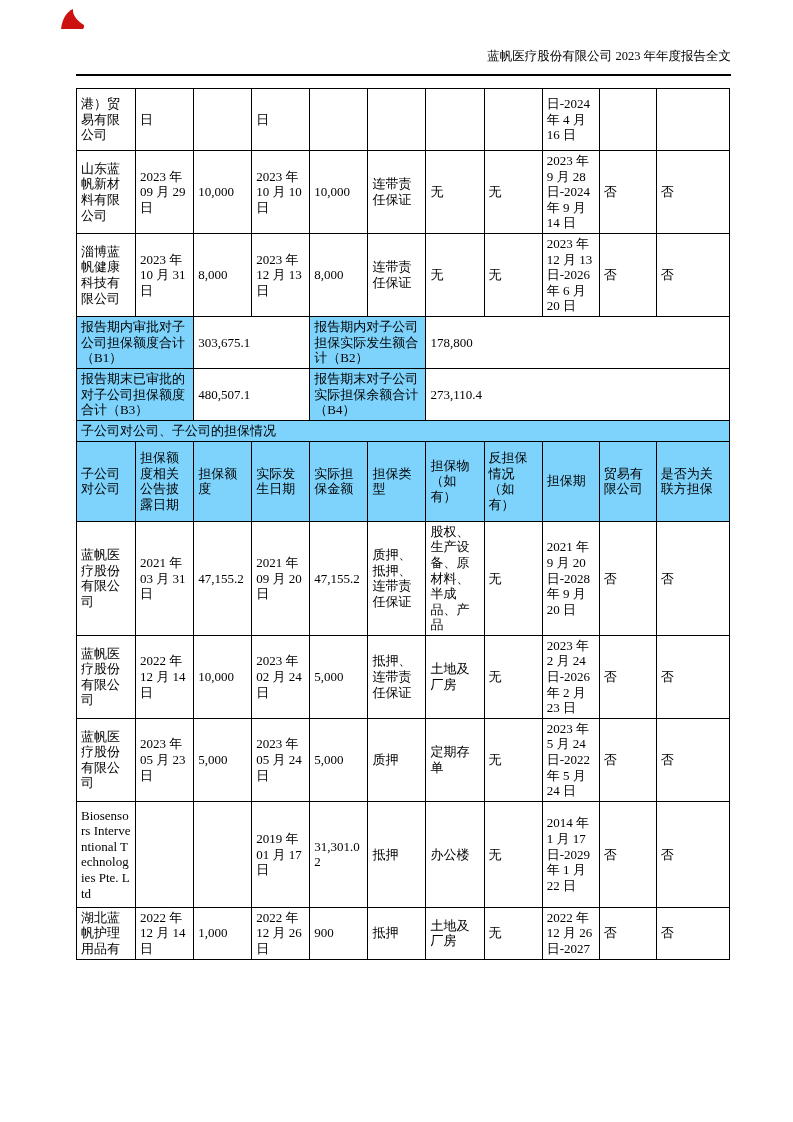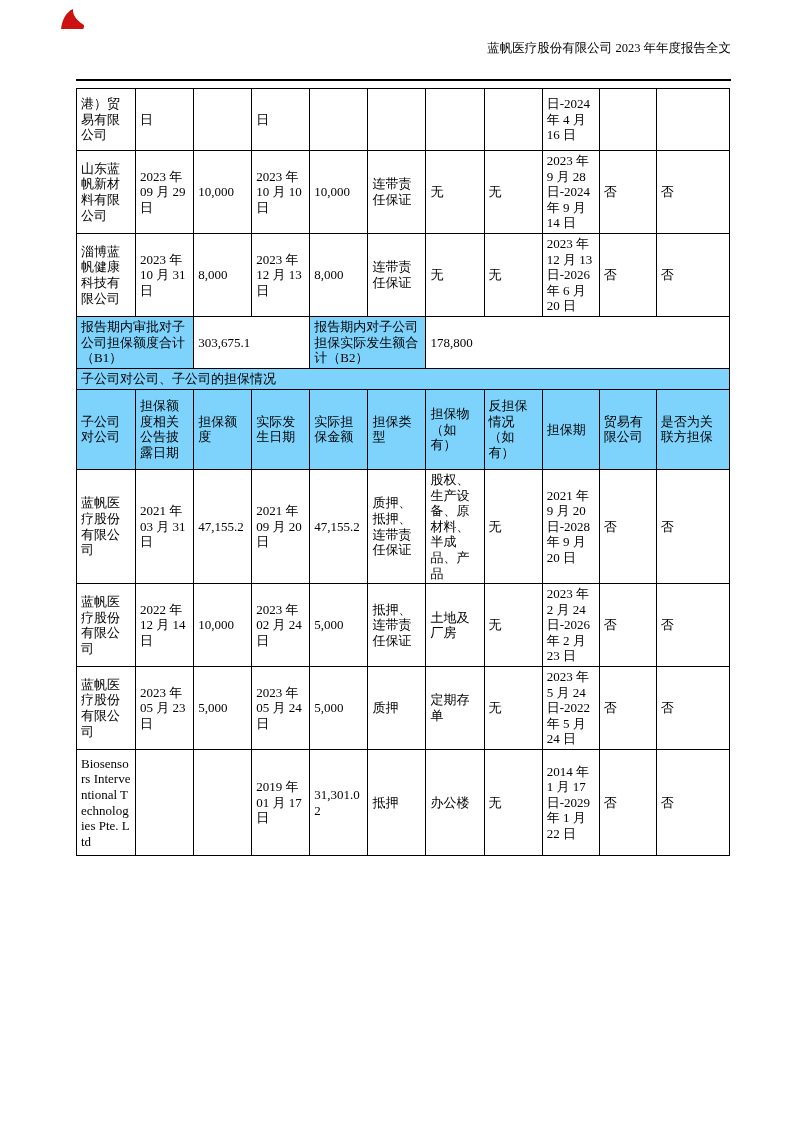--- a/index.html
+++ b/index.html
@@ -15,26 +15,26 @@
   .logo {
     position: absolute;
     left: 59px;
     top: 8px;
     width: 27px;
     height: 23px;
   }
   .page-header {
     position: absolute;
     left: 76px;
-    top: 40px;
+    top: 48px;
     width: 655px;
     text-align: right;
     font-size: 12.5px;
     line-height: 16px;
-    padding-bottom: 23px;
+    padding-bottom: 10px;
     border-bottom: 2px solid #000;
   }
   table.gtable {
     position: absolute;
     left: 76px;
     top: 88px;
     width: 654px;
     border-collapse: collapse;
     table-layout: fixed;
     padding-left: 28px;
@@ -116,20 +116,26 @@
         <td>无</td>
         <td>2023 年 12 月 13 日-2026 年 6 月 20 日</td>
         <td>否</td>
         <td>否</td>
       </tr>
       <tr style="height: 52px;">
         <td colspan="2" class="shaded">报告期内审批对子公司担保额度合计（B1）</td>
         <td colspan="2" class="num">303,675.1</td>
         <td colspan="2" class="shaded">报告期内对子公司担保实际发生额合计（B2）</td>
         <td colspan="5" class="num">178,800</td>
+      </tr>
+      <tr style="height: 50px;">
+        <td colspan="2" class="shaded">报告期末已审批的对子公司担保额度合计（B3）</td>
+        <td colspan="2" class="num">480,507.1</td>
+        <td colspan="2" class="shaded">报告期末对子公司实际担保余额合计（B4）</td>
+        <td colspan="5" class="num">273,110.4</td>
       </tr>
       <tr style="height: 21px;">
         <td colspan="11" class="shaded center">子公司对公司、子公司的担保情况</td>
       </tr>
       <tr style="height: 80px;">
         <td class="shaded center">子公司对公司</td>
         <td class="shaded center">担保额度相关公告披露日期</td>
         <td class="shaded center">担保额度</td>
         <td class="shaded center">实际发生日期</td>
         <td class="shaded center">实际担保金额</td>
@@ -185,14 +191,27 @@
         <td class="num"></td>
         <td>2019 年 01 月 17 日</td>
         <td class="num">31,301.02</td>
         <td>抵押</td>
         <td>办公楼</td>
         <td>无</td>
         <td>2014 年 1 月 17 日-2029 年 1 月 22 日</td>
         <td>否</td>
         <td>否</td>
       </tr>
+      <tr style="height: 46px;">
+        <td>湖北蓝帆护理用品有</td>
+        <td>2022 年 12 月 14 日</td>
+        <td class="num">1,000</td>
+        <td>2022 年 12 月 26 日</td>
+        <td class="num">900</td>
+        <td>抵押</td>
+        <td>土地及厂房</td>
+        <td>无</td>
+        <td>2022 年 12 月 26 日-2027</td>
+        <td>否</td>
+        <td>否</td>
+      </tr>
     </tbody>
 </table>
 
 </body></html>

